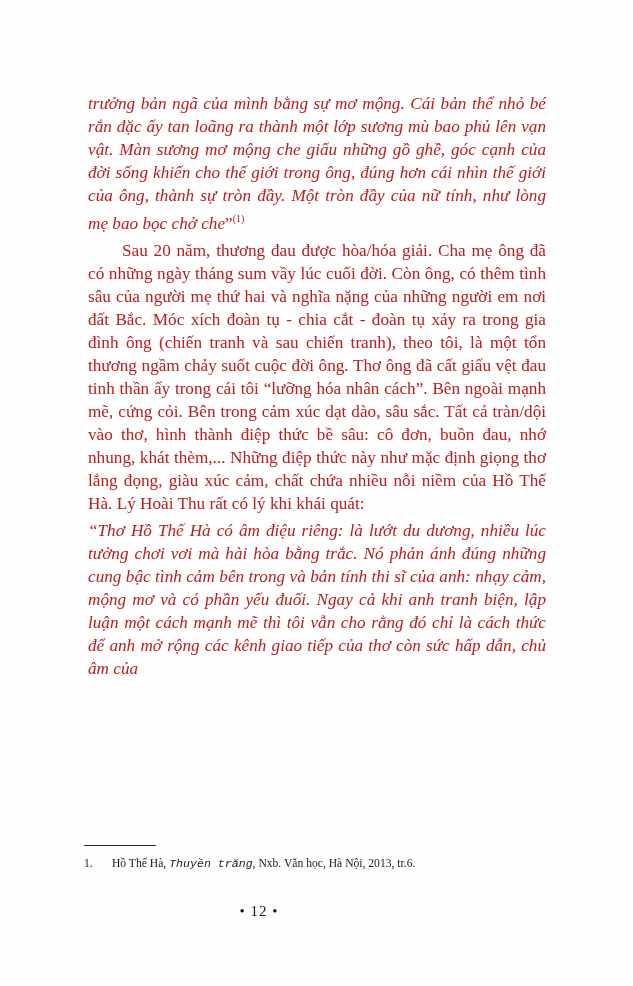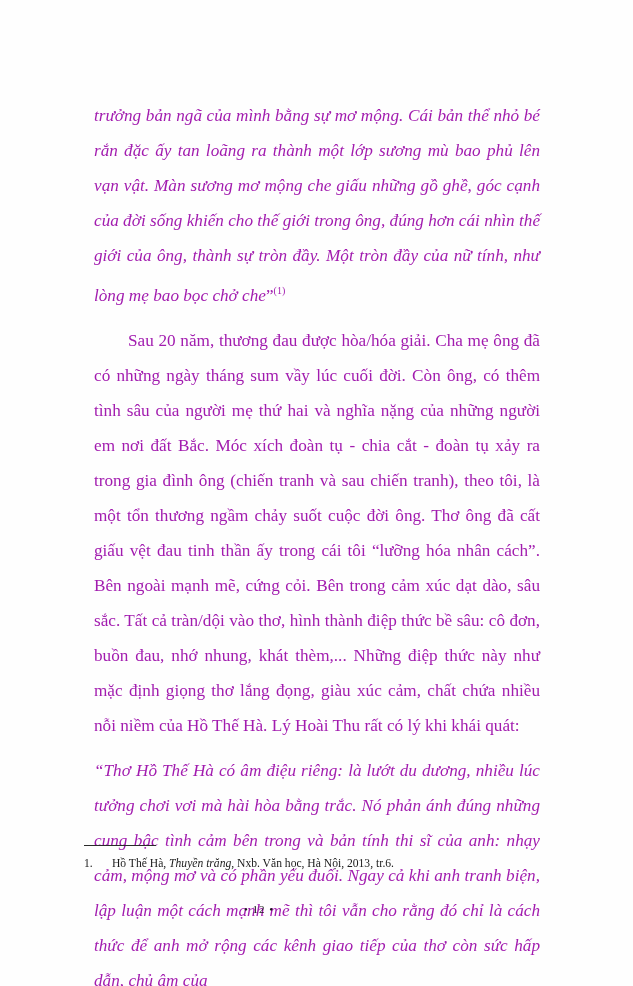--- a/index.html
+++ b/index.html
@@ -21,26 +21,26 @@
     height: 986px;
     background: #fefefe;
   }
   .content {
     position: absolute;
     left: 84px;
     top: 88px;
     width: 466px;
   }
   p.para {
-    margin: 10px;
+    margin: 4px;
     font-size: 17.2px;
-    line-height: 35px;
+    line-height: 23px;
     text-align: justify;
     text-justify: inter-word;
-    color: #a21caf;
+    color: #b91c1c;
   }
   p.italic {
     font-style: italic;
   }
   p.indent {
     text-indent: 34px;
     font-family: Liberation Serif, serif;
   }
   .sup {
     font-size: 10px;
@@ -68,28 +68,29 @@
     color: #1a1a1a;
     display: flex;
     gap: 12px;
   }
   .footnote .fn-num {
     width: 16px;
     flex: 0 0 auto;
   }
   .footnote .fn-text em {
     font-style: italic;
+    font-family: Liberation Mono, monospace;
   }
   .page-number {
     position: absolute;
     left: 0;
     top: 903px;
     width: 518px;
     text-align: center;
-    font-size: 11px;
+    font-size: 15px;
     color: #1a1a1a;
     letter-spacing: 1px;
   }
 </style>
 </head>
 <body>
 
 <div class="page">
 
   <div class="content">

